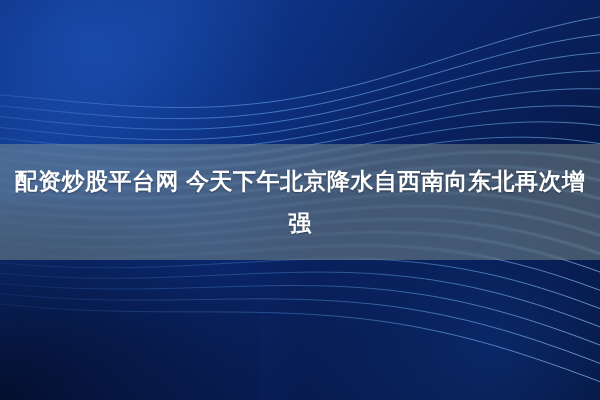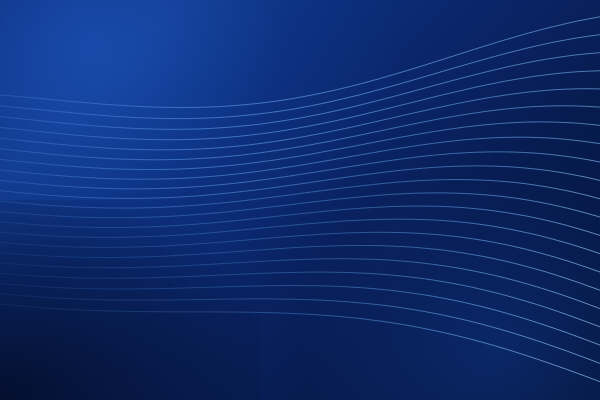--- a/index.html
+++ b/index.html
@@ -148,14 +148,17 @@
         <path d="M536.5,30.9 L536.5,38.4 L536.5,45.9 L536.5,53.4 L536.5,60.9 L536.5,68.5 L536.5,76.0 L536.5,83.6 L536.5,91.2 L536.5,98.8 L536.5,106.5 L536.5,114.2 L536.5,121.9 L536.5,129.7 L536.5,137.5 L536.5,145.3 L536.5,153.2 L536.5,161.2 L536.5,169.1 L536.5,177.2 L536.5,185.3 L536.5,193.4 L536.5,201.6 L536.5,209.8 L536.5,218.1 L536.5,226.5 L536.5,234.9 L536.5,243.4 L536.5,252.0 L536.5,260.6 L536.5,269.2 L536.5,277.9 L536.5,286.7 L536.5,295.5 L536.5,304.4 L536.5,313.4 L536.5,322.4 L536.5,331.4 L536.5,340.5 L536.5,349.7 L536.5,358.9"></path>
         <path d="M557.1,25.7 L557.1,33.6 L557.1,41.5 L557.1,49.5 L557.1,57.5 L557.1,65.5 L557.1,73.5 L557.1,81.5 L557.1,89.6 L557.1,97.7 L557.1,105.8 L557.1,114.0 L557.1,122.2 L557.1,130.4 L557.1,138.6 L557.1,146.9 L557.1,155.2 L557.1,163.5 L557.1,171.9 L557.1,180.3 L557.1,188.8 L557.1,197.2 L557.1,205.8 L557.1,214.3 L557.1,222.9 L557.1,231.6 L557.1,240.3 L557.1,249.0 L557.1,257.8 L557.1,266.6 L557.1,275.4 L557.1,284.3 L557.1,293.2 L557.1,302.2 L557.1,311.2 L557.1,320.2 L557.1,329.3 L557.1,338.4 L557.1,347.6 L557.1,356.7 L557.1,366.0"></path>
         <path d="M577.6,21.0 L577.6,29.4 L577.6,37.8 L577.6,46.3 L577.6,54.7 L577.6,63.2 L577.6,71.7 L577.6,80.3 L577.6,88.8 L577.6,97.4 L577.6,106.0 L577.6,114.6 L577.6,123.2 L577.6,131.9 L577.6,140.6 L577.6,149.3 L577.6,158.0 L577.6,166.7 L577.6,175.5 L577.6,184.3 L577.6,193.1 L577.6,201.9 L577.6,210.8 L577.6,219.6 L577.6,228.5 L577.6,237.4 L577.6,246.3 L577.6,255.3 L577.6,264.3 L577.6,273.2 L577.6,282.2 L577.6,291.3 L577.6,300.3 L577.6,309.4 L577.6,318.5 L577.6,327.6 L577.6,336.7 L577.6,345.8 L577.6,355.0 L577.6,364.2 L577.6,373.4"></path>
         <path d="M598.2,17.1 L598.2,26.0 L598.2,34.9 L598.2,43.8 L598.2,52.8 L598.2,61.8 L598.2,70.8 L598.2,79.8 L598.2,88.9 L598.2,97.9 L598.2,107.0 L598.2,116.1 L598.2,125.2 L598.2,134.3 L598.2,143.4 L598.2,152.6 L598.2,161.7 L598.2,170.8 L598.2,180.0 L598.2,189.1 L598.2,198.3 L598.2,207.4 L598.2,216.5 L598.2,225.7 L598.2,234.8 L598.2,244.0 L598.2,253.1 L598.2,262.2 L598.2,271.4 L598.2,280.5 L598.2,289.6 L598.2,298.8 L598.2,307.9 L598.2,317.0 L598.2,326.2 L598.2,335.3 L598.2,344.4 L598.2,353.6 L598.2,362.7 L598.2,371.8 L598.2,381.0"></path>
         <path d="M618.8,14.0 L618.8,23.4 L618.8,32.8 L618.8,42.3 L618.8,51.7 L618.8,61.2 L618.8,70.8 L618.8,80.3 L618.8,89.8 L618.8,99.4 L618.8,108.9 L618.8,118.5 L618.8,128.1 L618.8,137.6 L618.8,147.2 L618.8,156.7 L618.8,166.2 L618.8,175.7 L618.8,185.2 L618.8,194.7 L618.8,204.2 L618.8,213.6 L618.8,223.0 L618.8,232.4 L618.8,241.8 L618.8,251.1 L618.8,260.5 L618.8,269.8 L618.8,279.0 L618.8,288.3 L618.8,297.5 L618.8,306.7 L618.8,315.9 L618.8,325.1 L618.8,334.2 L618.8,343.3 L618.8,352.4 L618.8,361.5 L618.8,370.6 L618.8,379.7 L618.8,388.8"></path>
         <path d="M639.4,11.8 L639.4,21.7 L639.4,31.6 L639.4,41.6 L639.4,51.6 L639.4,61.6 L639.4,71.6 L639.4,81.7 L639.4,91.7 L639.4,101.7 L639.4,111.8 L639.4,121.8 L639.4,131.8 L639.4,141.8 L639.4,151.7 L639.4,161.6 L639.4,171.5 L639.4,181.4 L639.4,191.2 L639.4,201.0 L639.4,210.8 L639.4,220.5 L639.4,230.1 L639.4,239.8 L639.4,249.3 L639.4,258.9 L639.4,268.3 L639.4,277.7 L639.4,287.1 L639.4,296.5 L639.4,305.7 L639.4,315.0 L639.4,324.2 L639.4,333.4 L639.4,342.5 L639.4,351.6 L639.4,360.6 L639.4,369.7 L639.4,378.7 L639.4,387.6 L639.4,396.6"></path>
         <path d="M660.0,10.4 L660.0,20.9 L660.0,31.3 L660.0,41.8 L660.0,52.3 L660.0,62.9 L660.0,73.4 L660.0,83.9 L660.0,94.4 L660.0,104.9 L660.0,115.4 L660.0,125.9 L660.0,136.3 L660.0,146.7 L660.0,157.0 L660.0,167.3 L660.0,177.6 L660.0,187.8 L660.0,197.9 L660.0,208.0 L660.0,218.0 L660.0,227.9 L660.0,237.8 L660.0,247.6 L660.0,257.3 L660.0,267.0 L660.0,276.6 L660.0,286.1 L660.0,295.6 L660.0,304.9 L660.0,314.2 L660.0,323.5 L660.0,332.7 L660.0,341.8 L660.0,350.9 L660.0,359.9 L660.0,368.9 L660.0,377.8 L660.0,386.7 L660.0,395.5 L660.0,404.4"></path>
       </g>
   </svg>
 
+  <div class="text-band">
+    <div class="headline">配资炒股平台网 今天下午北京降水自西南向东北再次增强</div>
+  </div>
 
 </div>
 
 </body></html>

